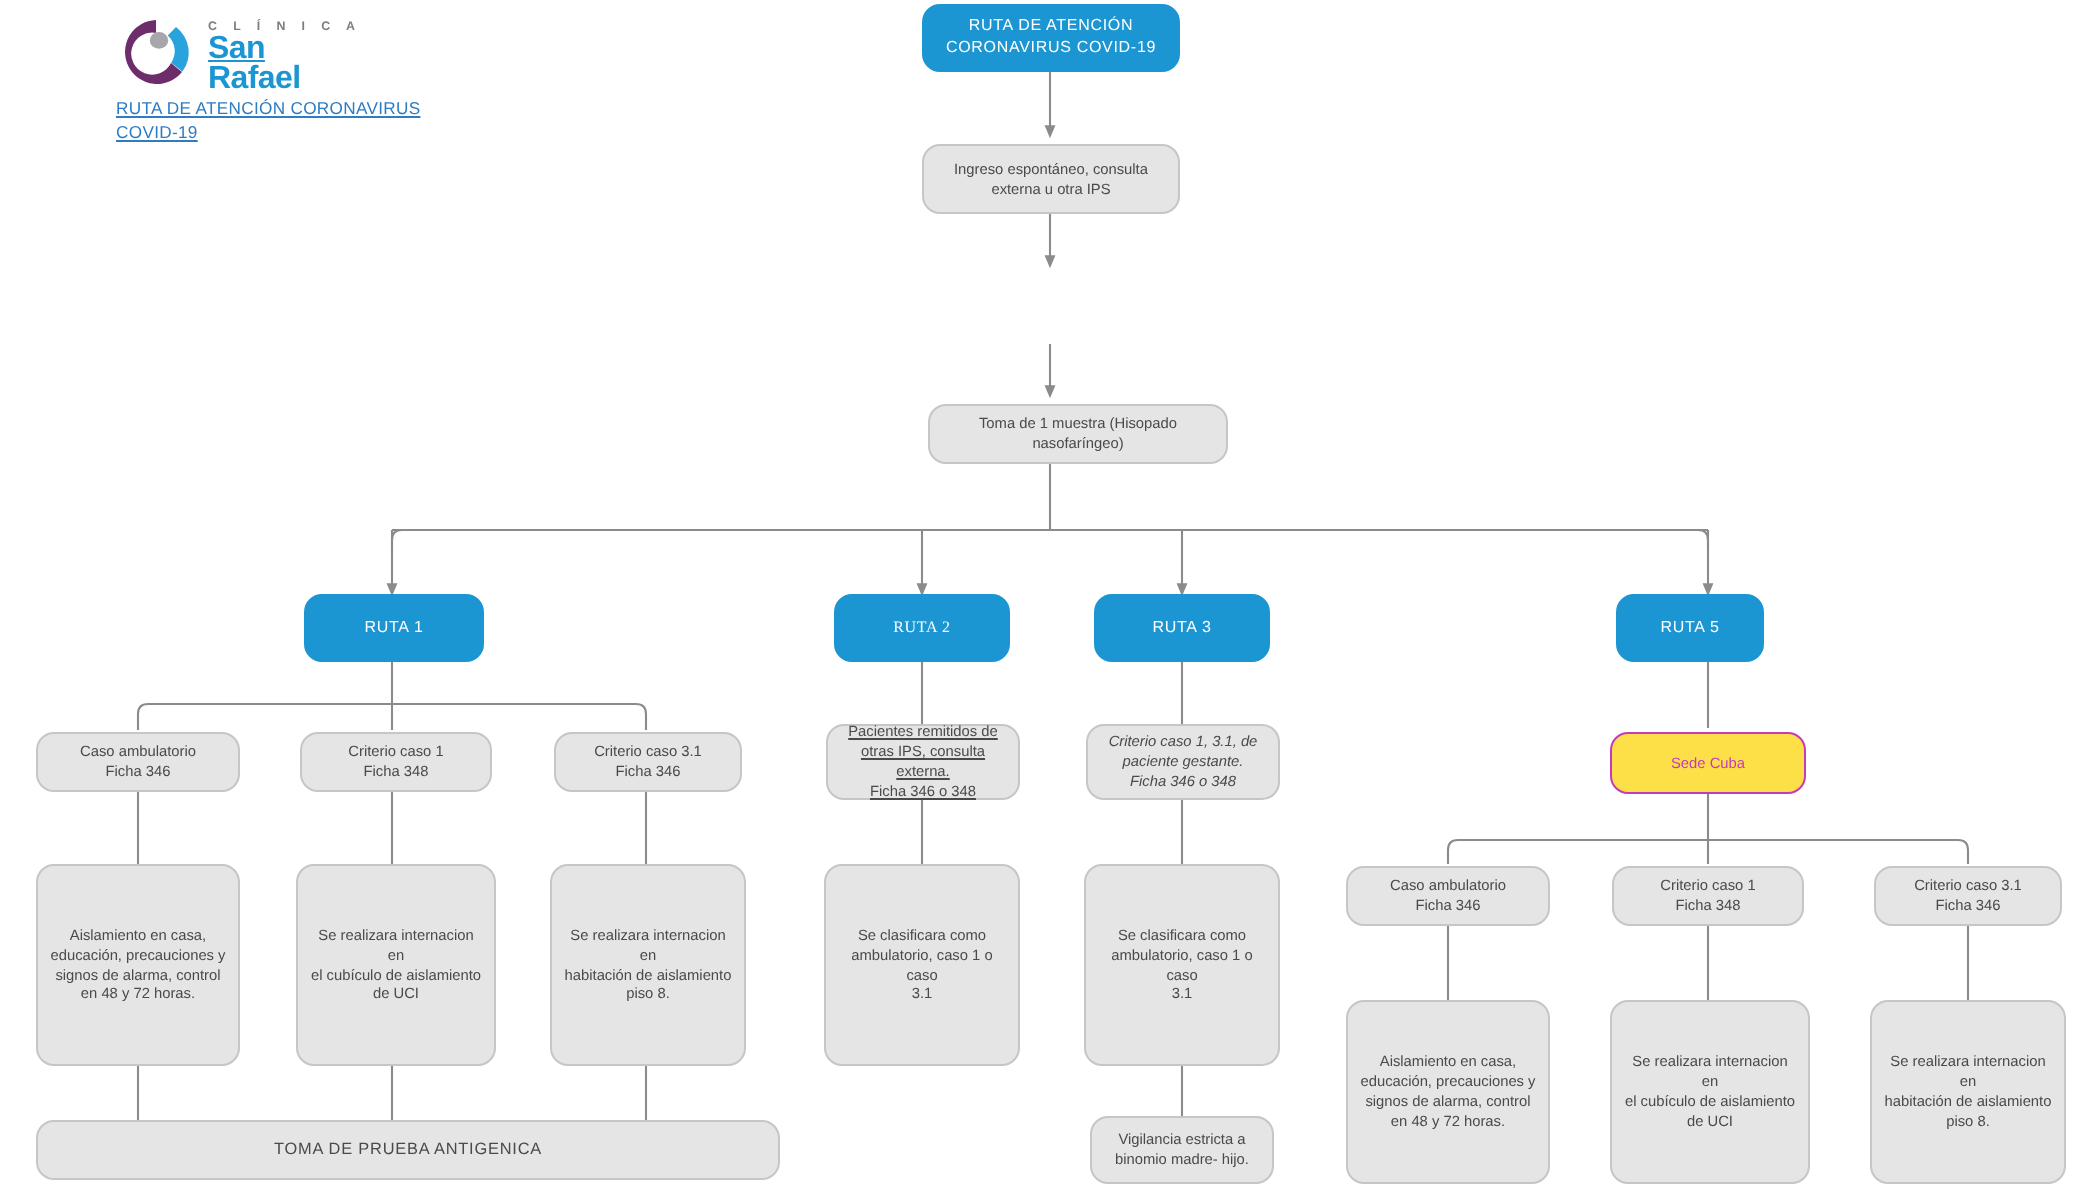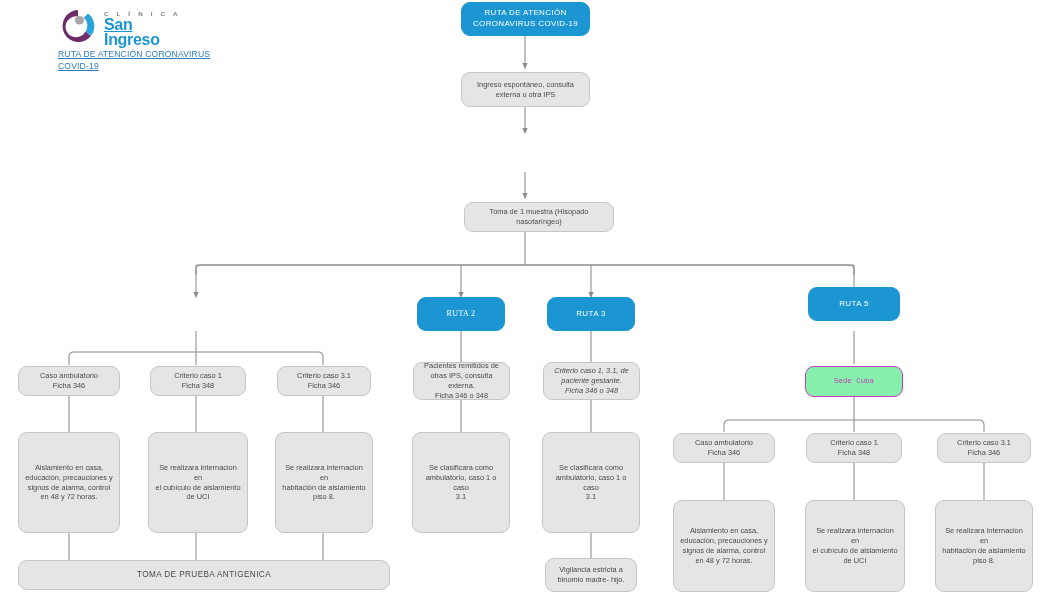--- a/index.html
+++ b/index.html
@@ -30,25 +30,24 @@
     font-size:7.4px;
   }
   .node.blue{
     background:#1b96d2;
     border:1px solid #1b96d2;
     color:#ffffff;
     font-size:8px;
     letter-spacing:.35px;
   }
   .node.magenta{
-    background:#86efac;
+    background:#fde047;
     border:1.4px solid #c53bbd;
     color:#c53bbd;
     font-size:7.4px;
-    font-family:Liberation Mono, monospace;
   }
   .node.wide{font-size:8.2px;letter-spacing:.4px;}
 
   
   #logo-block{position:absolute;left:58px;top:4px;width:230px;height:70px;}
   #logo-mark{position:absolute;left:0px;top:4px;width:40px;height:36px;}
   #logo-words{position:absolute;left:46px;top:6px;}
   .logo-clinica{
     font-size:6.2px;letter-spacing:3.2px;color:#7d7d83;font-weight:bold;
     display:block;margin-bottom:1px;
@@ -76,21 +75,21 @@
 
   <div id="logo-block">
     <svg id="logo-mark" viewBox="0 0 40 36">
       <path d="M20 2 A16 16 0 1 0 33 28 L27.5 23.5 A10.5 10.5 0 1 1 20 8.5 Z" fill="#6d2d6b"></path>
       <path d="M30 5.5 A16 16 0 0 1 33.2 27.8 L27.6 23.4 A10.5 10.5 0 0 0 25.9 9.8 Z" fill="#29a3dc"></path>
       <ellipse cx="21.5" cy="12.2" rx="4.6" ry="4.2" fill="#a8a5ab"></ellipse>
     </svg>
     <div id="logo-words">
       <span class="logo-clinica">C L Í N I C A</span>
       <span class="logo-san">San</span>
-      <span class="logo-rafael">Ingreso</span>
+      <span class="logo-rafael">Rafael</span>
     </div>
   </div>
 
   <div id="doc-title">RUTA DE ATENCIÓN CORONAVIRUS COVID-19</div>
 
   <svg class="links" viewBox="0 0 1041 600">
     <defs>
       <marker id="arrow" markerWidth="7" markerHeight="7" refX="3.2" refY="3" orient="auto">
         <path d="M0,0.4 L6.2,3 L0,5.6 z" fill="#8d8a8c"></path>
       </marker>
@@ -147,23 +146,24 @@
 
   <div class="node blue" style="left:461px;top:2px;width:129px;height:34px;">RUTA DE ATENCIÓN
 CORONAVIRUS COVID-19</div>
 
   <div class="node gray" style="left:461px;top:72px;width:129px;height:35px;">Ingreso espontáneo, consulta
 externa u otra IPS</div>
 
 
   <div class="node gray" style="left:464px;top:202px;width:150px;height:30px;">Toma de 1 muestra (Hisopado nasofaríngeo)</div>
 
+  <div class="node blue" style="left:152px;top:297px;width:90px;height:34px;">RUTA 1</div>
   <div class="node blue" style="left:417px;top:297px;width:88px;height:34px;font-family:Liberation Serif, serif;">RUTA 2</div>
   <div class="node blue" style="left:547px;top:297px;width:88px;height:34px;">RUTA 3</div>
-  <div class="node blue" style="left:808px;top:287px;width:92px;height:34px;">RUTA 5</div>
+  <div class="node blue" style="left:808px;top:297px;width:74px;height:34px;">RUTA 5</div>
 
   <div class="node magenta" style="left:805px;top:366px;width:98px;height:31px;">Sede Cuba</div>
 
   <div class="node gray" style="left:18px;top:366px;width:102px;height:30px;">Caso ambulatorio
 Ficha 346</div>
   <div class="node gray" style="left:150px;top:366px;width:96px;height:30px;">Criterio caso 1
 Ficha 348</div>
   <div class="node gray" style="left:277px;top:366px;width:94px;height:30px;">Criterio caso 3.1
 Ficha 346</div>
 
@@ -173,21 +173,21 @@
 en 48 y 72 horas.</div>
   <div class="node gray" style="left:148px;top:432px;width:100px;height:101px;">Se realizara internacion en
 el cubículo de aislamiento
 de UCI</div>
   <div class="node gray" style="left:275px;top:432px;width:98px;height:101px;">Se realizara internacion en
 habitación de aislamiento
 piso 8.</div>
 
   <div class="node gray wide" style="left:18px;top:560px;width:372px;height:30px;">TOMA DE PRUEBA ANTIGENICA</div>
 
-  <div class="node gray" style="left:413px;top:362px;width:97px;height:38px;">Pacientes remitidos de
+  <div class="node gray" style="left:413px;top:362px;width:97px;height:38px;text-decoration:underline;">Pacientes remitidos de
 otras IPS, consulta externa.
 Ficha 346 o 348</div>
   <div class="node gray" style="left:412px;top:432px;width:98px;height:101px;">Se clasificara como
 ambulatorio, caso 1 o caso
 3.1</div>
 
   <div class="node gray" style="left:543px;top:362px;width:97px;height:38px;font-style:italic;">Criterio caso 1, 3.1, de
 paciente gestante.
 Ficha 346 o 348</div>
   <div class="node gray" style="left:542px;top:432px;width:98px;height:101px;">Se clasificara como

